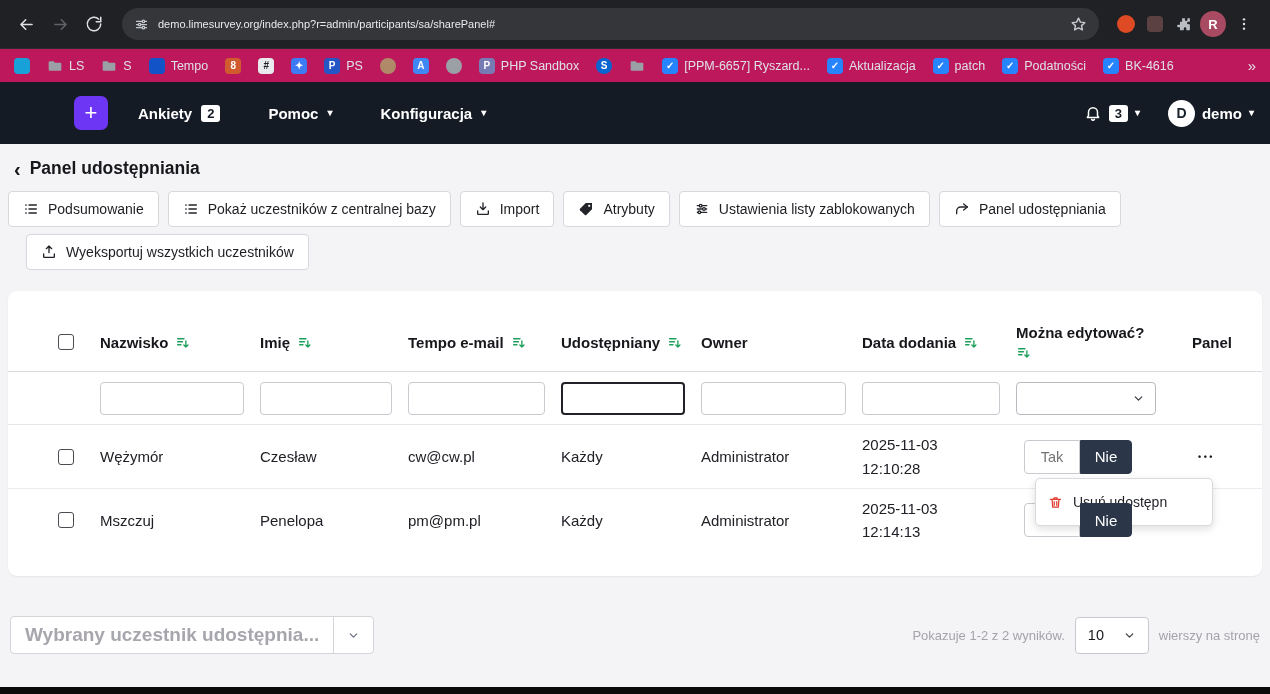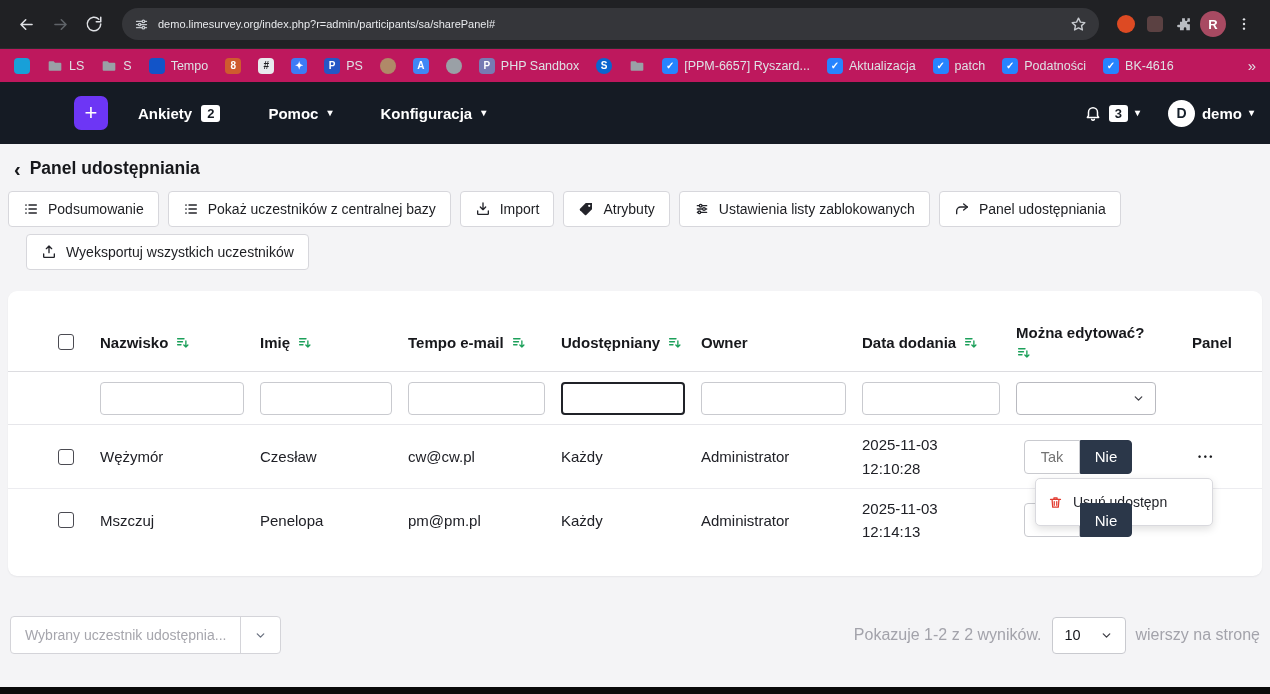--- a/index.html
+++ b/index.html
@@ -75,24 +75,24 @@
   .tg-no { width:52px; display:flex; align-items:center; justify-content:center; background:#2b3749; border:1px solid #2b3749; color:#fff; border-radius:0 4px 4px 0; font-size:15px; }
   .row2 .tg-no { position:relative; z-index:6; }
   .dots { font-size:9px; letter-spacing:2.5px; color:#17181c; font-weight:700; margin-left:14px; }
 
   .action-menu { position:absolute; left:1027px; top:187px; width:178px; height:48px; background:#fff; border:1px solid #d9d9de; border-radius:5px; box-shadow:0 3px 8px rgba(0,0,0,.13); display:flex; align-items:center; gap:10px; padding:0 12px; z-index:5; font-size:14px; color:#1f2127; overflow:hidden; }
   .trash-ic { color:#e23b30; flex:0 0 auto; }
 
   
   .footer { display:flex; align-items:center; margin-top:40px; padding:0 2px; }
   .mass-btn { display:inline-flex; align-items:stretch; height:38px; background:#fff; border:1px solid #d4d4d9; border-radius:4px; }
-  .mass-label { display:flex; align-items:center; padding:0 14px; color:#a6a6ad; font-size:14px; font-weight:400; }
+  .mass-label { display:flex; align-items:center; padding:0 14px; color:#a6a6ad; font-size:19px; font-weight:700; }
   .mass-caret { display:flex; align-items:center; padding:0 13px; border-left:1px solid #d4d4d9; color:#6b7280; }
   .footer-right { margin-left:auto; display:flex; align-items:center; gap:10px; }
-  .summary, .psize-suffix { font-size:16px; color:#a3a3ab; }
+  .summary, .psize-suffix { font-size:13px; color:#a3a3ab; }
   .psize { width:74px; height:37px; background:#fff; border:1px solid #c9cacf; border-radius:4px; display:flex; align-items:center; justify-content:space-between; padding:0 12px; font-size:14.5px; color:#17181c; }
 
   .bottom-strip { position:fixed; left:0; bottom:0; width:1270px; height:7px; background:#0a0a0a; }
 </style>
 </head>
 <body>
 
 <div class="chrome-top">
   <span class="nav-ic">
     <svg width="19" height="19" viewBox="0 0 24 24" fill="none" stroke="currentColor" stroke-width="2" stroke-linecap="round" stroke-linejoin="round">

